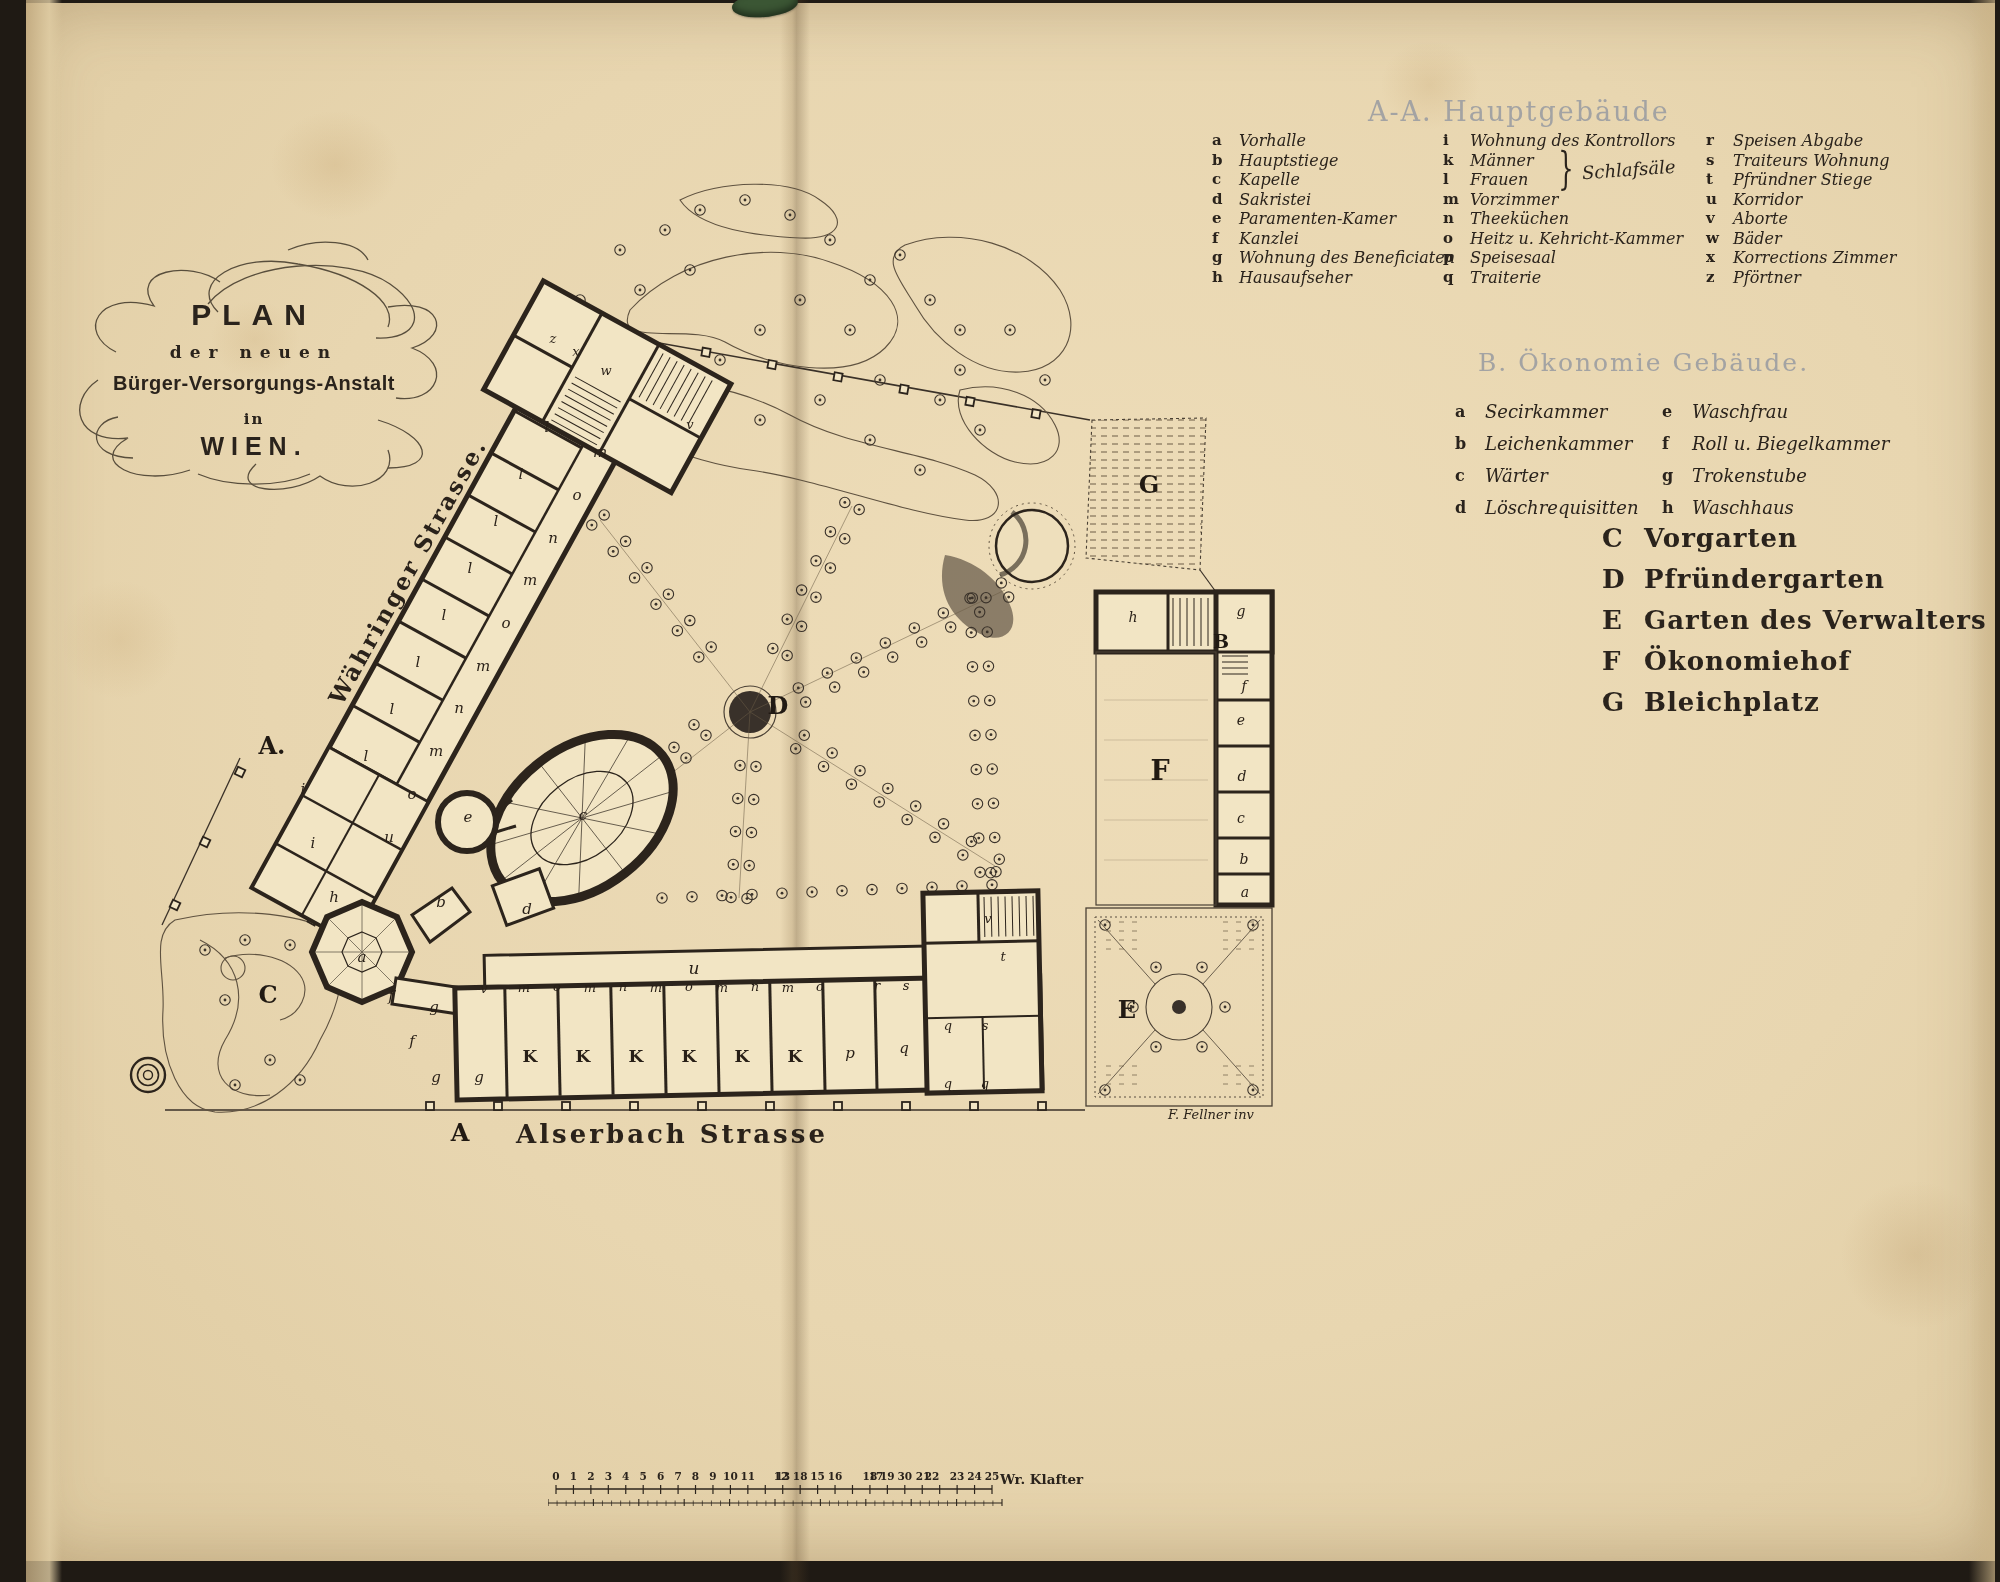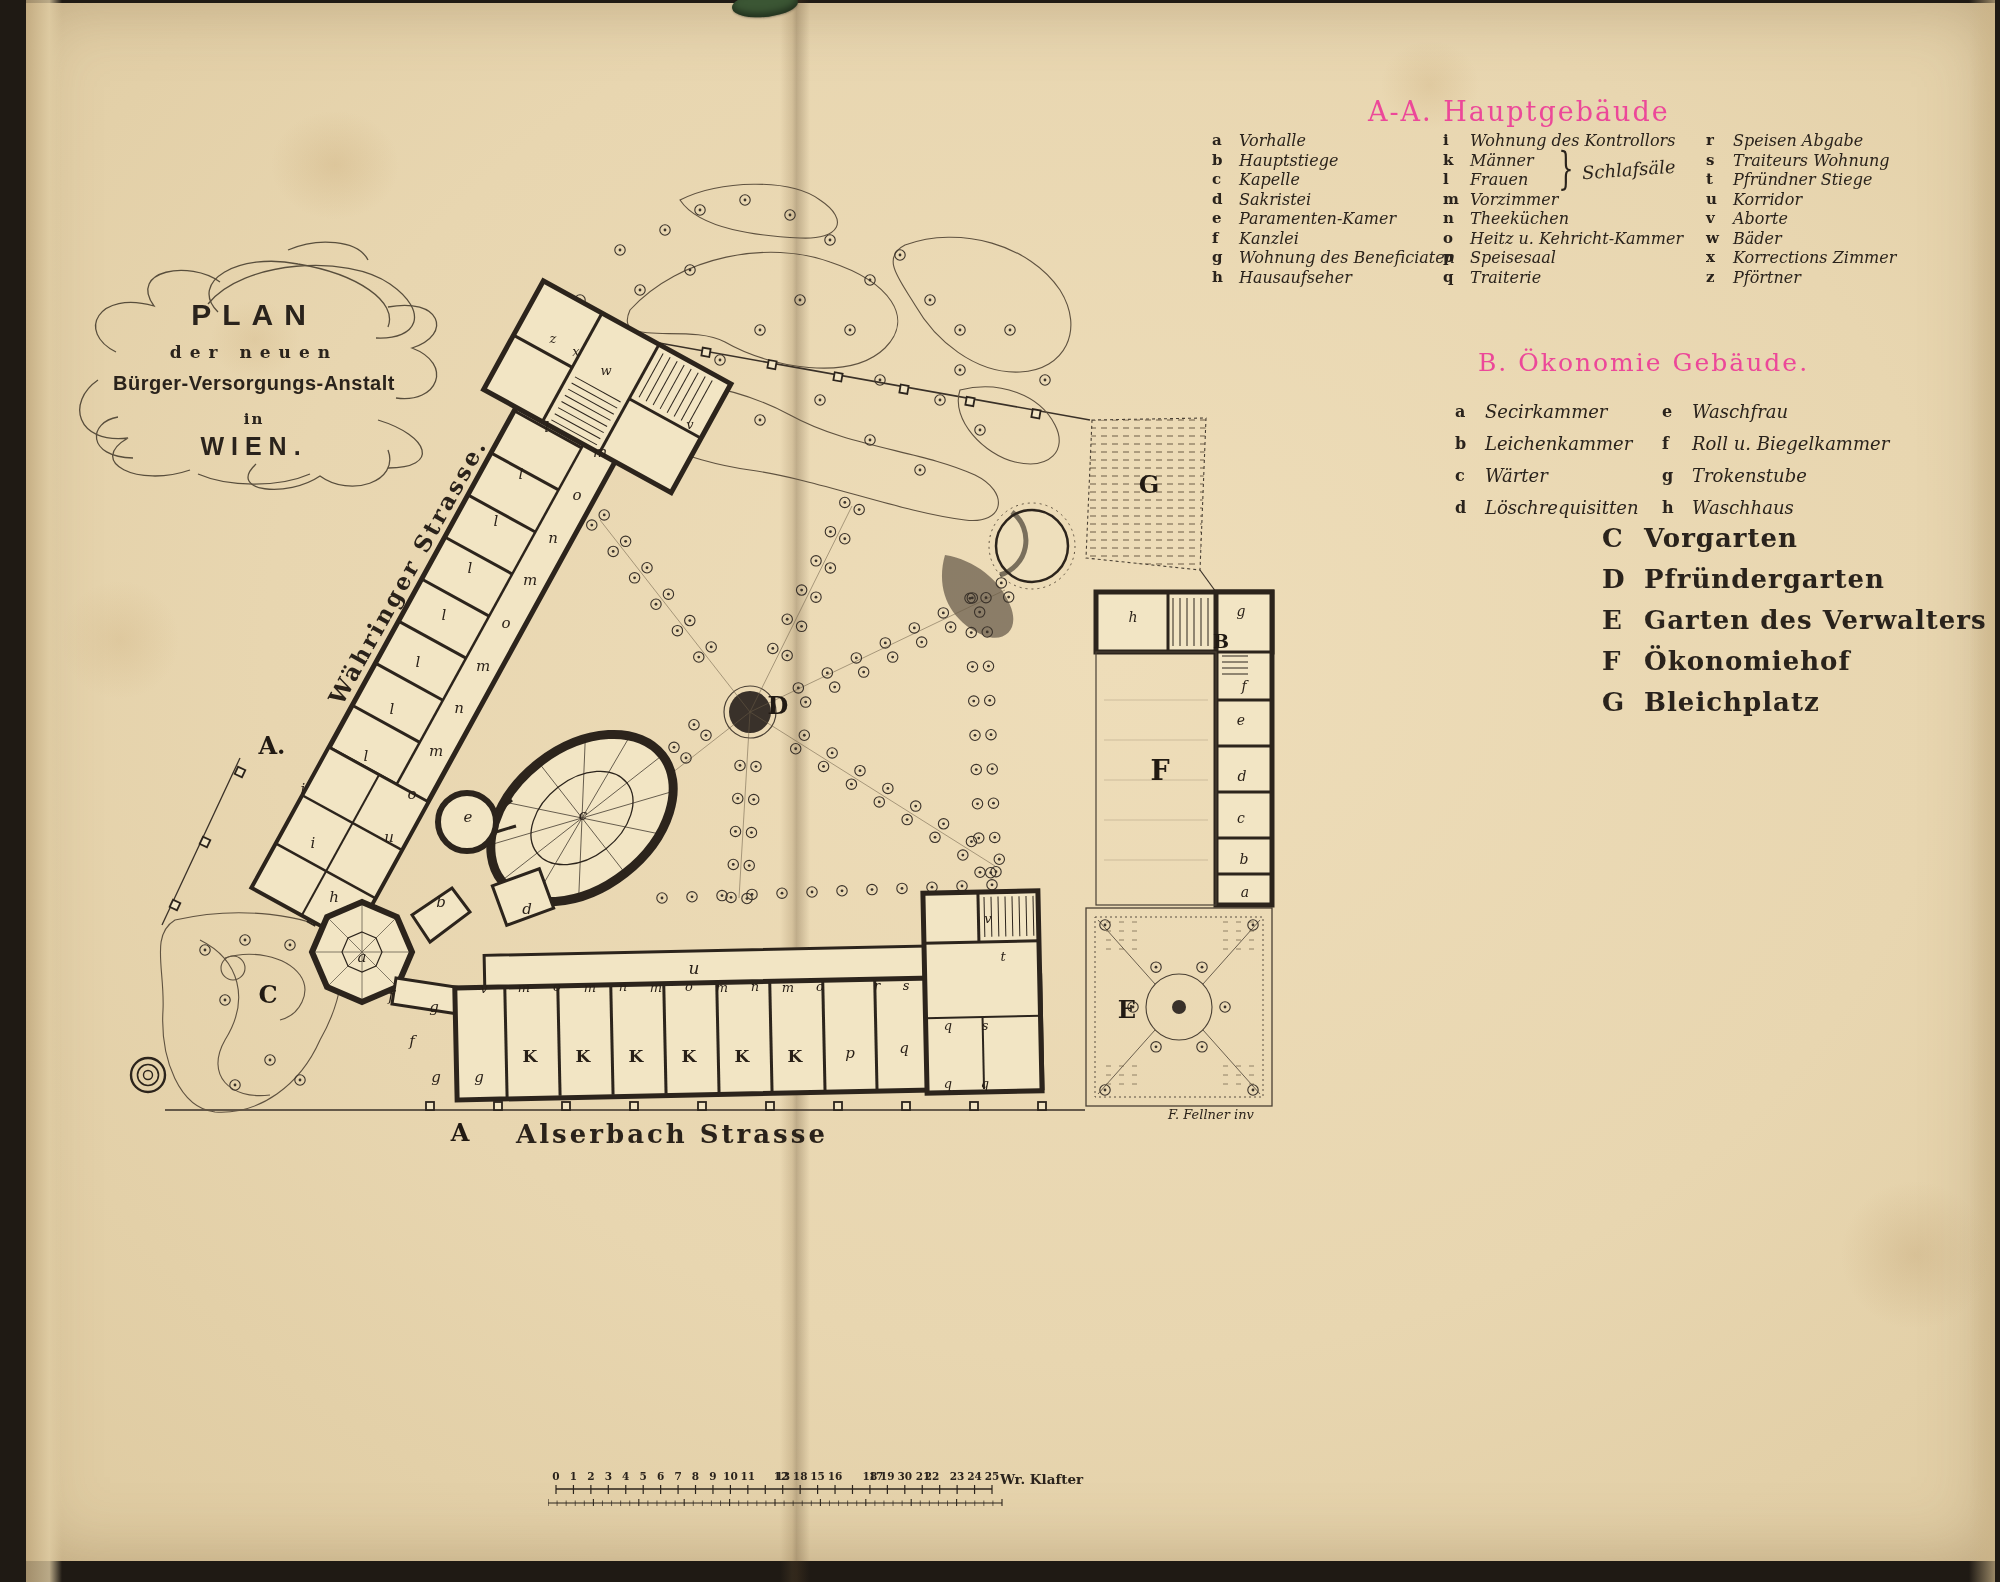--- a/index.html
+++ b/index.html
@@ -29,21 +29,21 @@
   
   .cartouche{position:absolute;left:58px;top:212px;width:392px;height:280px;text-align:center;}
   .cartouche .line{position:absolute;left:0;width:100%;}
   .t-plan{top:86px;font-family:"Liberation Sans",sans-serif;font-weight:bold;font-size:30px;letter-spacing:11px;}
   .t-der{top:130px;font-size:17px;font-weight:bold;letter-spacing:8px;}
   .t-burger{top:160px;font-family:"Liberation Sans",sans-serif;font-weight:bold;font-size:20px;letter-spacing:0.5px;}
   .t-in{top:198px;font-size:15px;letter-spacing:2px;font-weight:bold;}
   .t-wien{top:220px;font-family:"Liberation Sans",sans-serif;font-weight:bold;font-size:25px;letter-spacing:7px;}
 
   
-  .lhead{position:absolute;font-size:27px;letter-spacing:2px;color:#ec4899;white-space:nowrap;}
+  .lhead{position:absolute;font-size:27px;letter-spacing:2px;color:#a3a3a3;white-space:nowrap;}
   .lh-a{left:1368px;top:96px;}
   .lh-b{left:1478px;top:348px;font-size:25px;}
   .lcol{position:absolute;}
   .lrow{display:flex;line-height:19.5px;white-space:nowrap;}
   .lk{width:27px;font-weight:bold;font-size:15px;flex:none;}
   .lv{font-style:italic;font-size:16px;}
   .col-a1{left:1212px;top:131px;}
   .col-a2{left:1443px;top:131px;}
   .col-a3{left:1706px;top:131px;}
   .legB .lrow{line-height:32px;}

